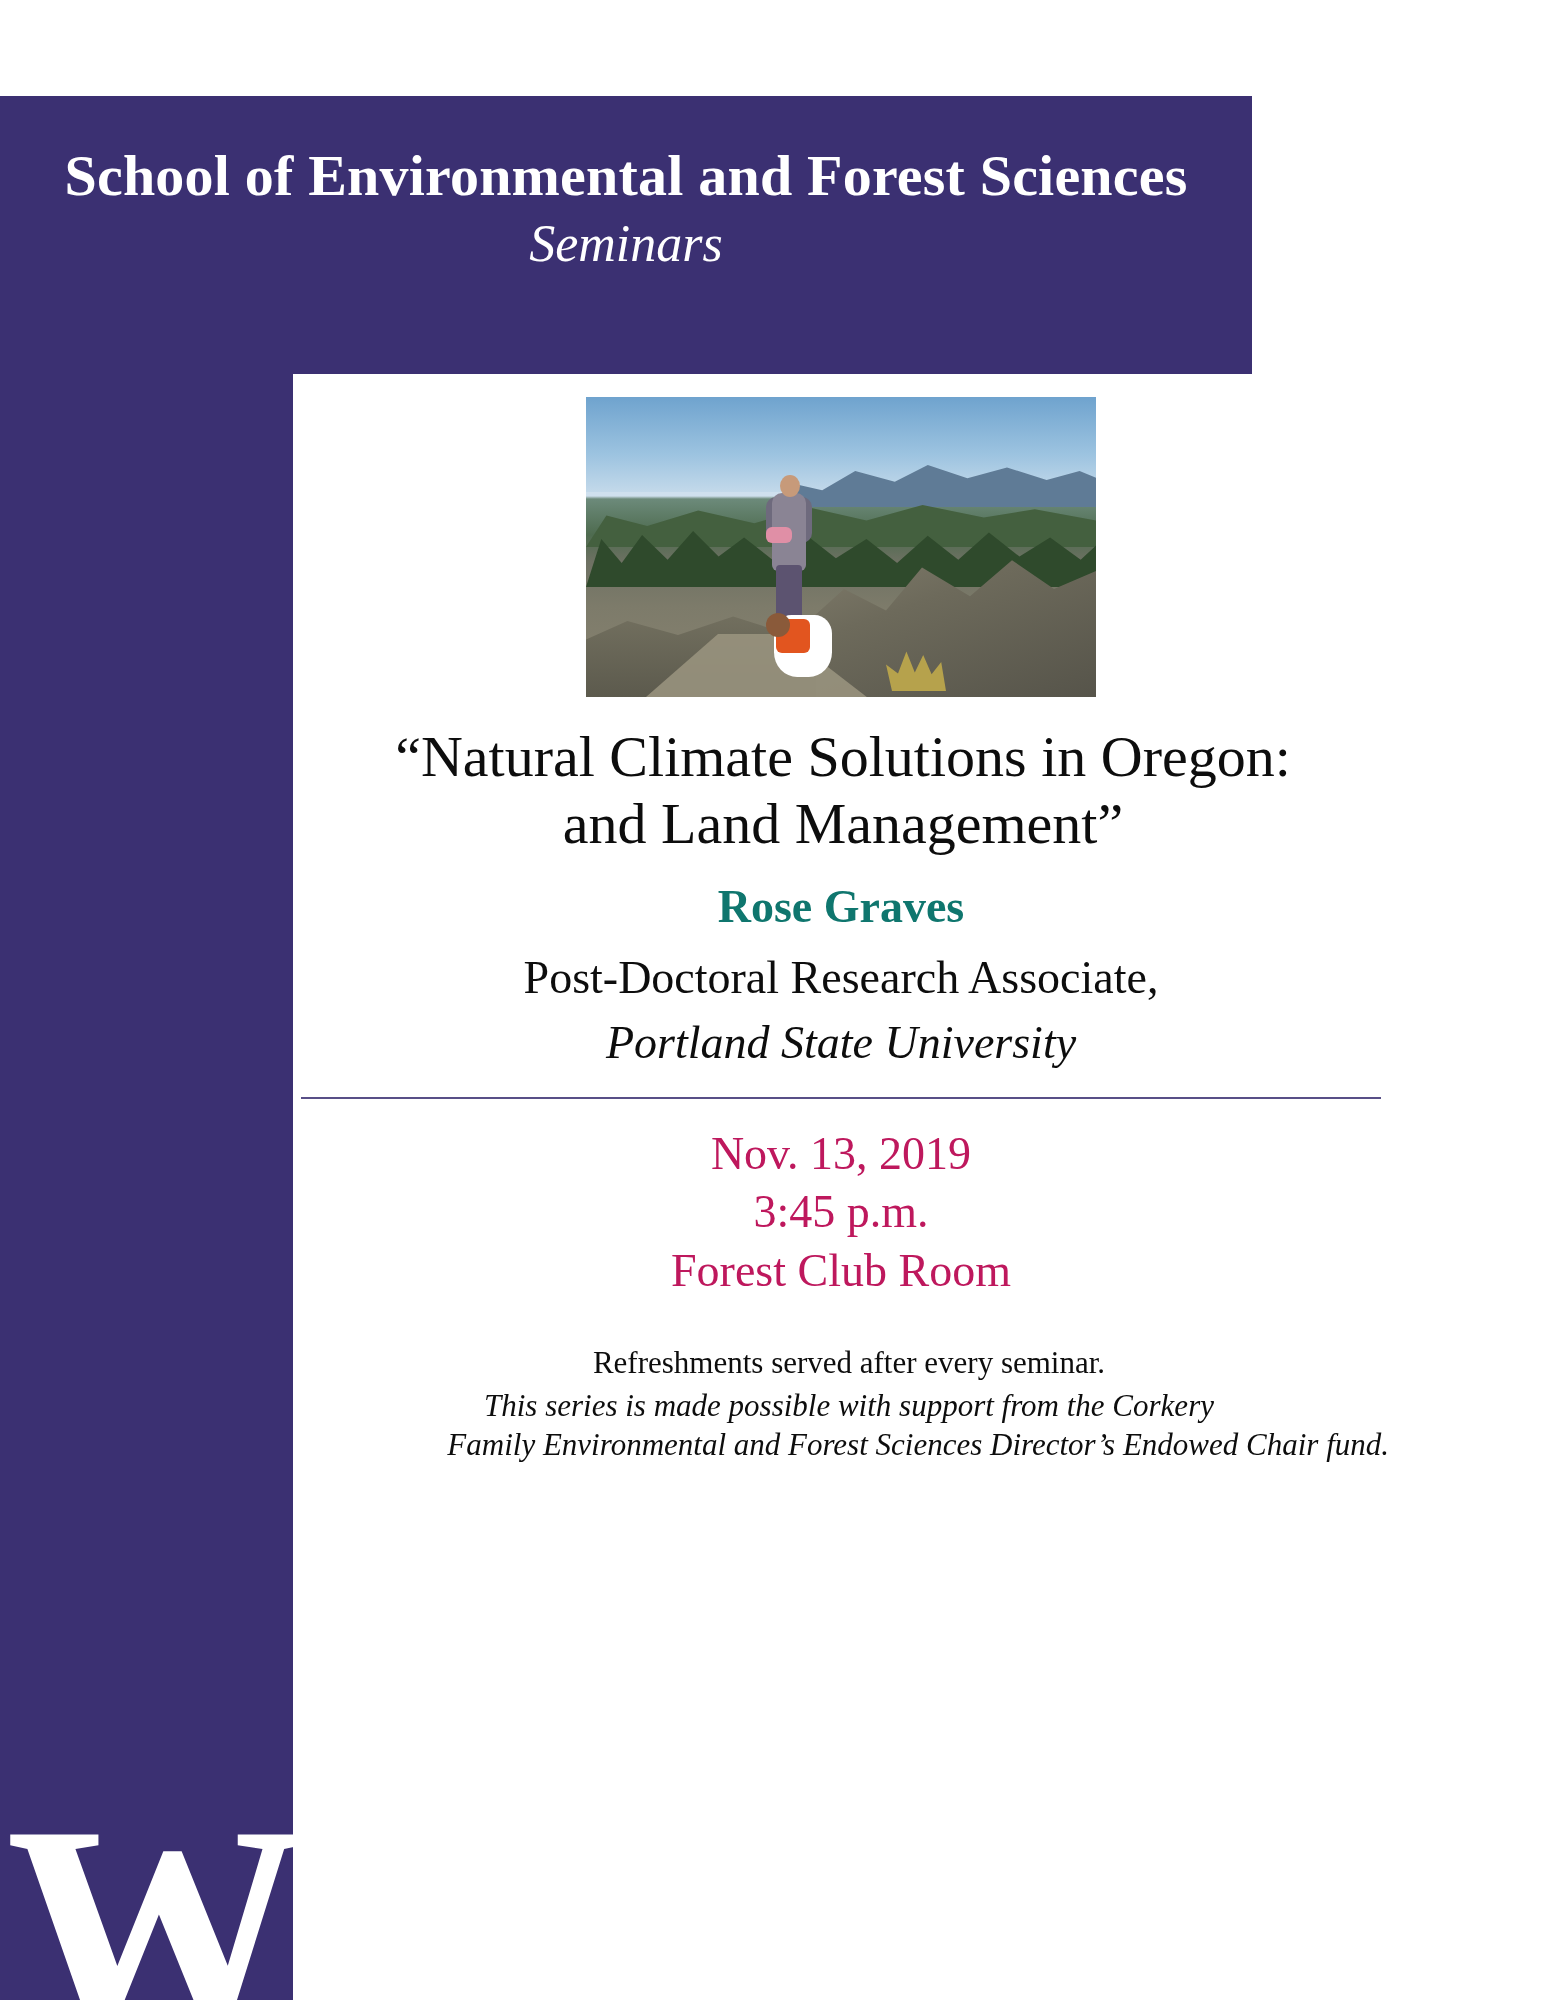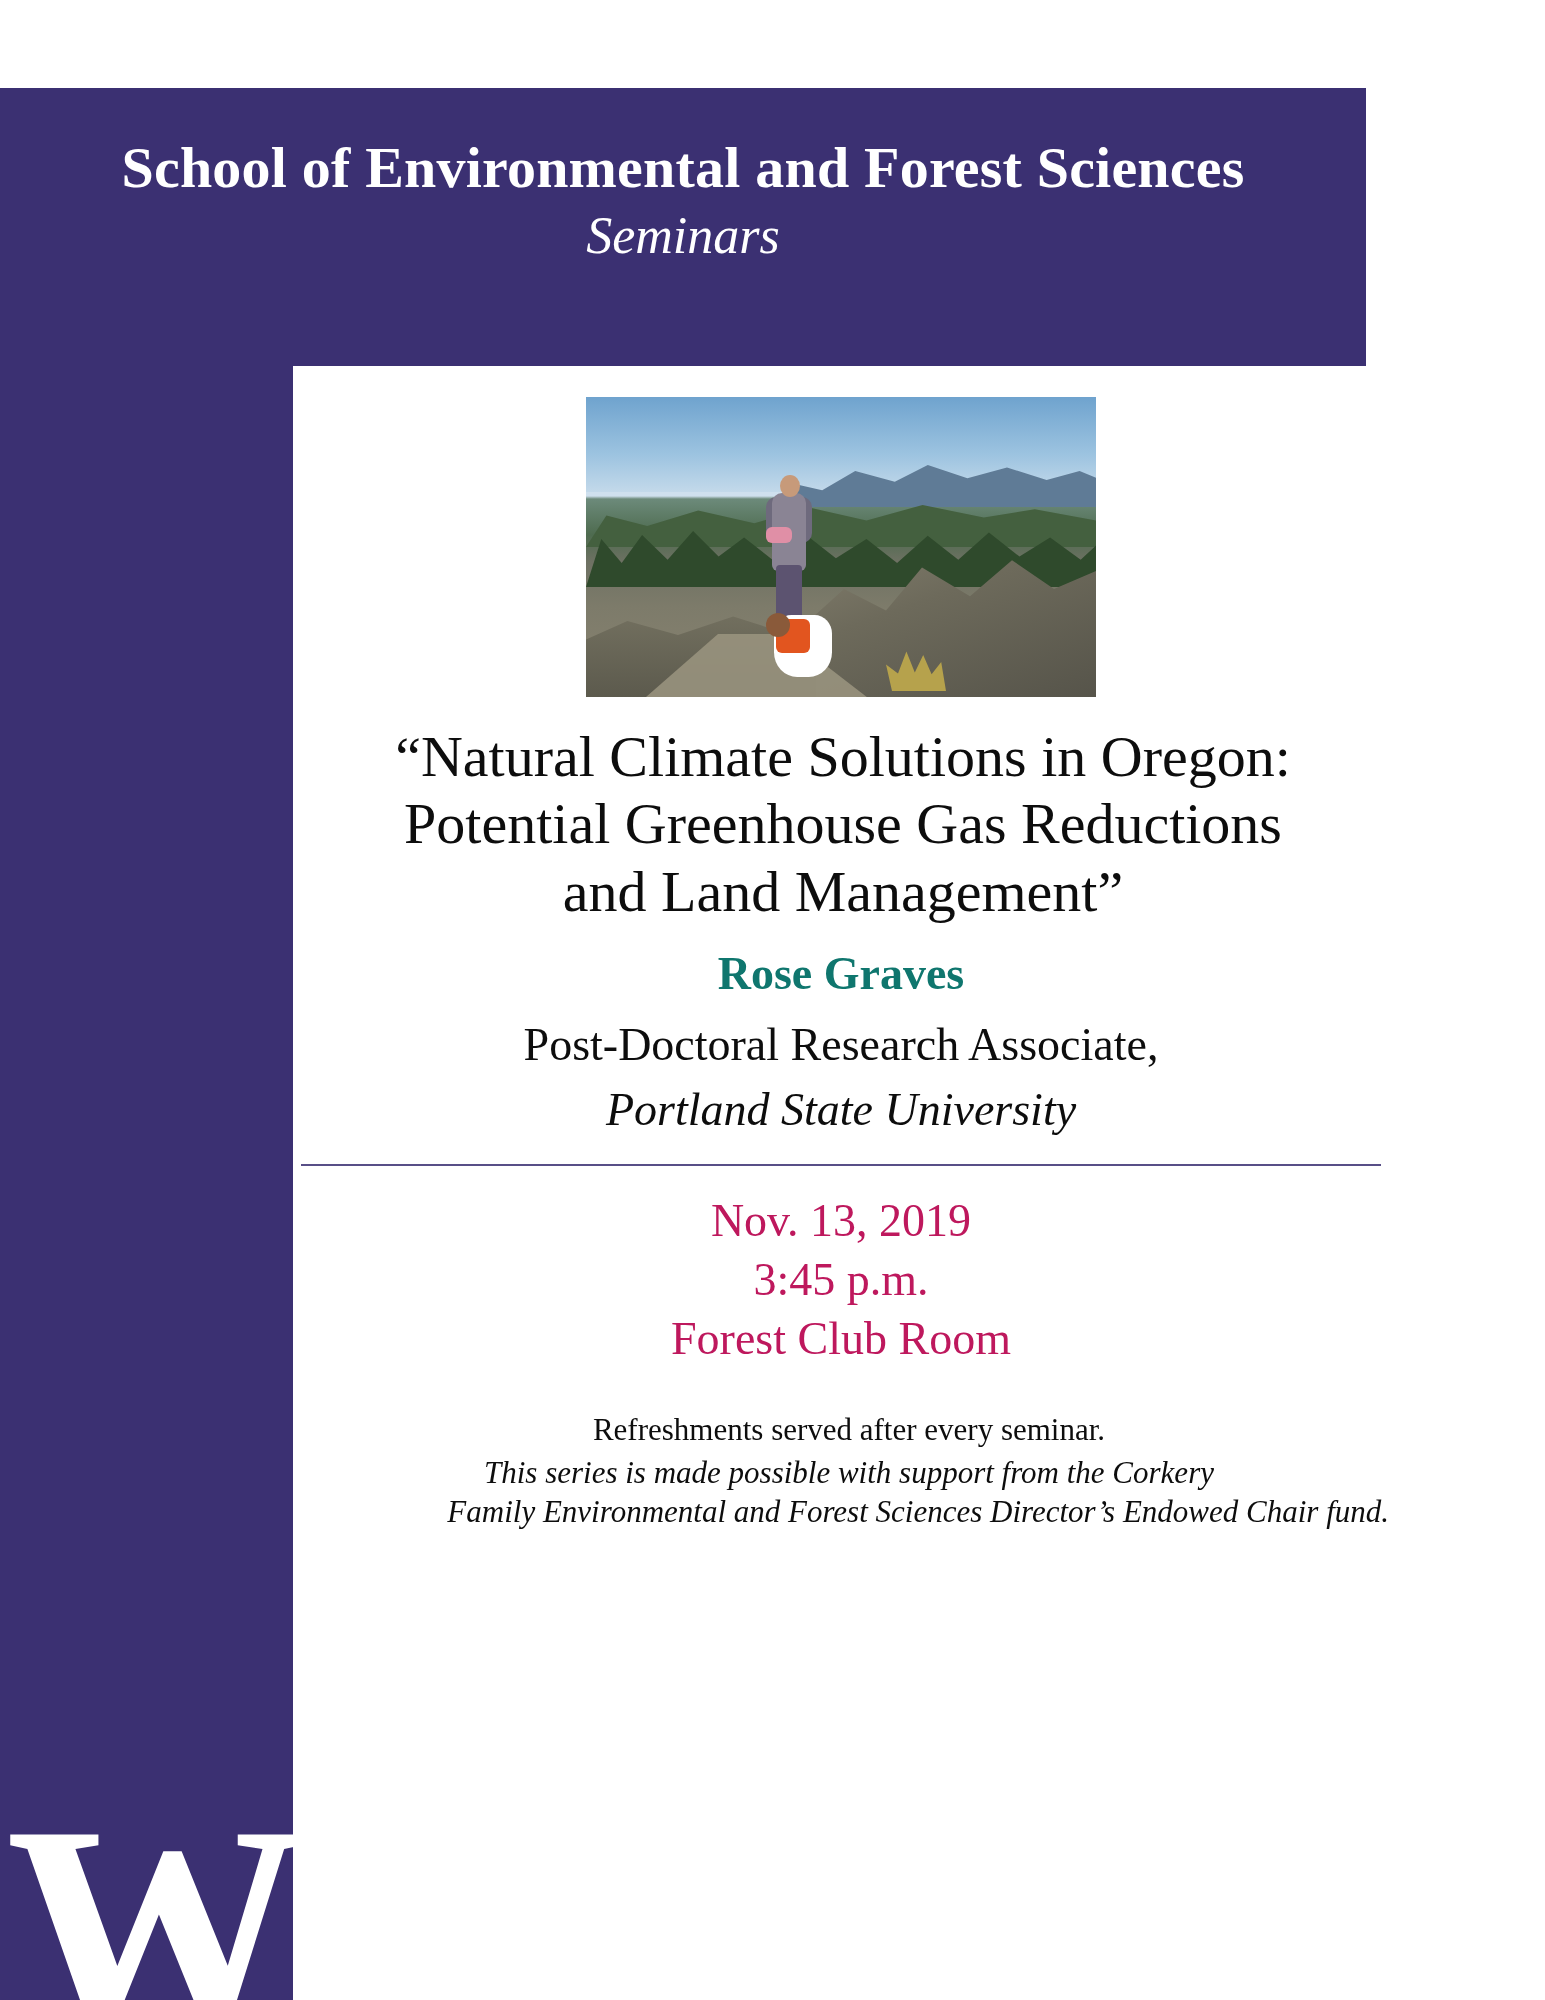--- a/index.html
+++ b/index.html
@@ -28,22 +28,22 @@
     top: 0;
     width: 1545px;
     height: 88px;
     background: #ffffff;
   }
 
   
   .header-band {
     position: absolute;
     left: 0;
-    top: 88px;
-    width: 1366px;
+    top: 96px;
+    width: 1252px;
     height: 278px;
     background: #3b3072;
     color: #ffffff;
     text-align: center;
     box-sizing: border-box;
     padding-top: 50px;
   }
   .header-title {
     font-size: 58px;
     font-weight: bold;
@@ -276,21 +276,20 @@
         <div class="ph-person-head"></div>
         <div class="ph-dog"></div>
         <div class="ph-dog-vest"></div>
         <div class="ph-dog-head"></div>
         <div class="ph-grass"></div>
       </div>
     </div>
 
     <div class="talk-title">
       <div>“Natural Climate Solutions in Oregon:</div>
-      <div>Potential Greenhouse Gas Reductions</div>
       <div>and Land Management”</div>
     </div>
 
     <div class="speaker">Rose Graves</div>
     <div class="role">Post-Doctoral Research Associate,</div>
     <div class="affiliation">Portland State University</div>
 
     <div class="divider"></div>
 
     <div class="details">

